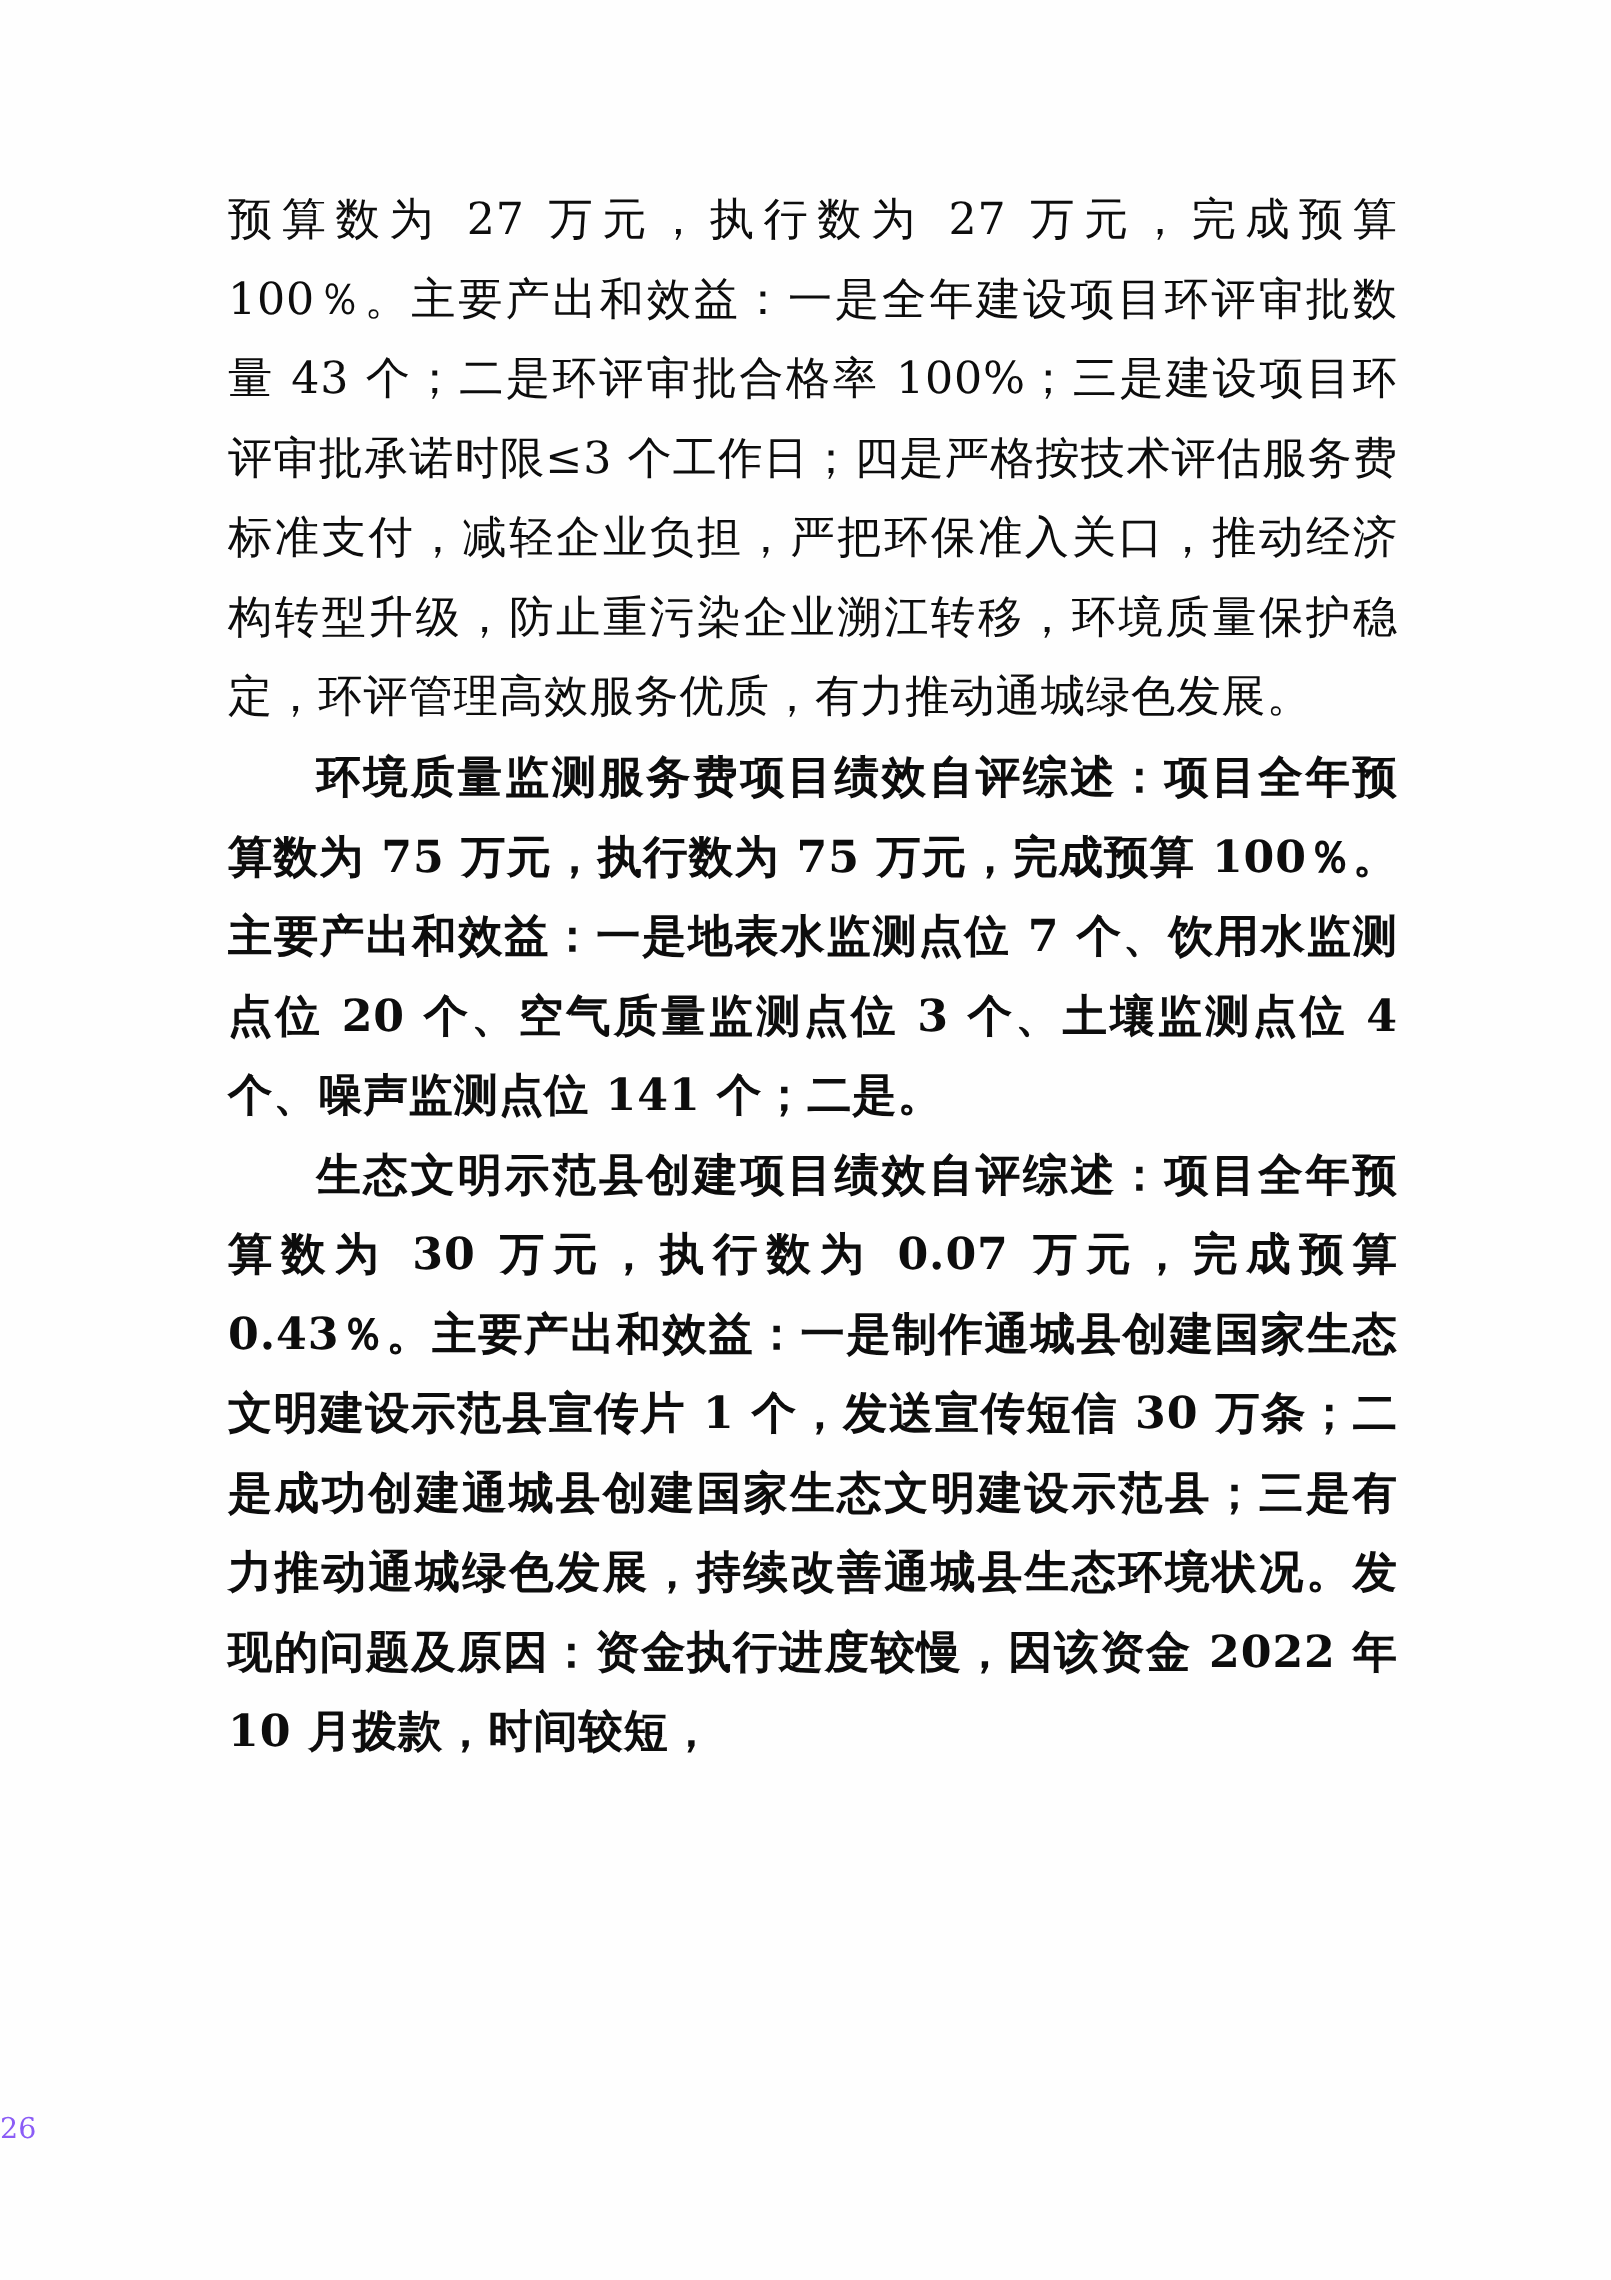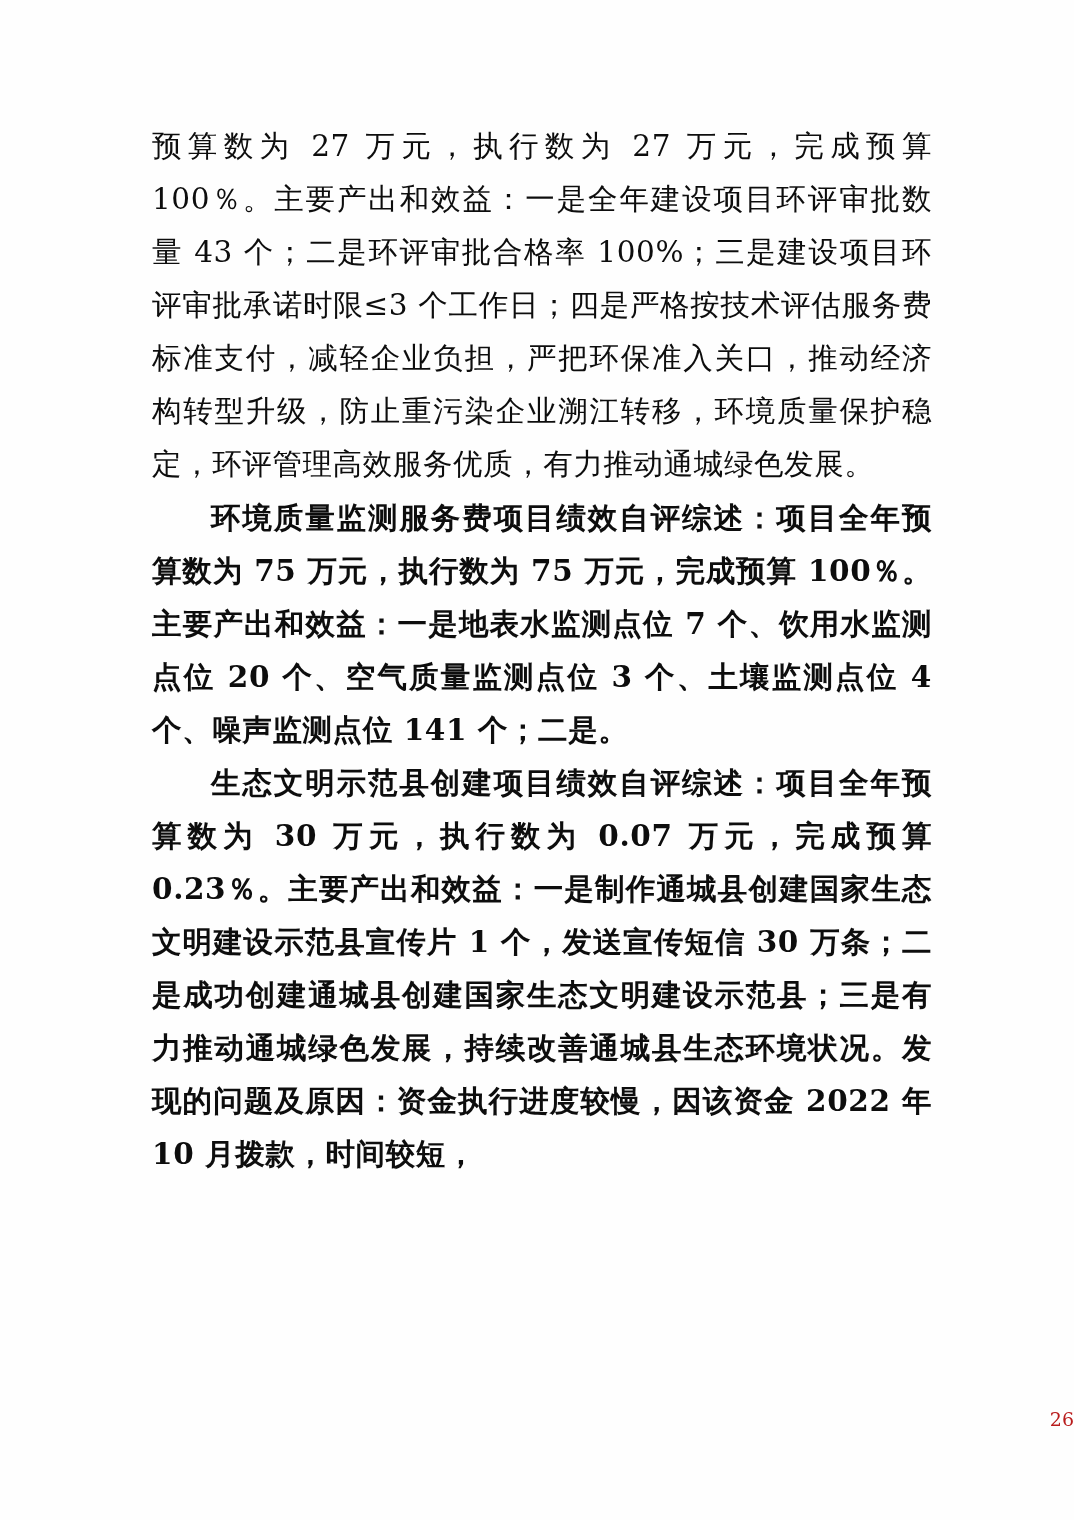--- a/index.html
+++ b/index.html
@@ -41,29 +41,29 @@
   }
   .indent {
     text-indent: 2em;
     font-weight: bold;
   }
   .page-number {
     position: absolute;
     left: 0;
     right: 0;
     top: 1408px;
-    text-align: right;
+    text-align: left;
     font-size: 19px;
-    color: #b91c1c;
+    color: #8b5cf6;
     font-family: "DejaVu Serif", "Liberation Serif", serif;
   }
 </style>
 </head>
 <body>
 
 <div class="page">
   <div class="content">
     <p class="para">预算数为 27 万元，执行数为 27 万元，完成预算 100％。主要产出和效益：一是全年建设项目环评审批数量 43 个；二是环评审批合格率 100%；三是建设项目环评审批承诺时限≤3 个工作日；四是严格按技术评估服务费标准支付，减轻企业负担，严把环保准入关口，推动经济构转型升级，防止重污染企业溯江转移，环境质量保护稳定，环评管理高效服务优质，有力推动通城绿色发展。</p>
     <p class="para indent">环境质量监测服务费项目绩效自评综述：项目全年预算数为 75 万元，执行数为 75 万元，完成预算 100％。主要产出和效益：一是地表水监测点位 7 个、饮用水监测点位 20 个、空气质量监测点位 3 个、土壤监测点位 4 个、噪声监测点位 141 个；二是。</p>
-    <p class="para indent">生态文明示范县创建项目绩效自评综述：项目全年预算数为 30 万元，执行数为 0.07 万元，完成预算 0.23％。主要产出和效益：一是制作通城县创建国家生态文明建设示范县宣传片 1 个，发送宣传短信 30 万条；二是成功创建通城县创建国家生态文明建设示范县；三是有力推动通城绿色发展，持续改善通城县生态环境状况。发现的问题及原因：资金执行进度较慢，因该资金 2022 年 10 月拨款，时间较短，</p>
+    <p class="para indent">生态文明示范县创建项目绩效自评综述：项目全年预算数为 30 万元，执行数为 0.07 万元，完成预算 0.43％。主要产出和效益：一是制作通城县创建国家生态文明建设示范县宣传片 1 个，发送宣传短信 30 万条；二是成功创建通城县创建国家生态文明建设示范县；三是有力推动通城绿色发展，持续改善通城县生态环境状况。发现的问题及原因：资金执行进度较慢，因该资金 2022 年 10 月拨款，时间较短，</p>
   </div>
   <div class="page-number">26</div>
 </div>
 
 </body></html>

